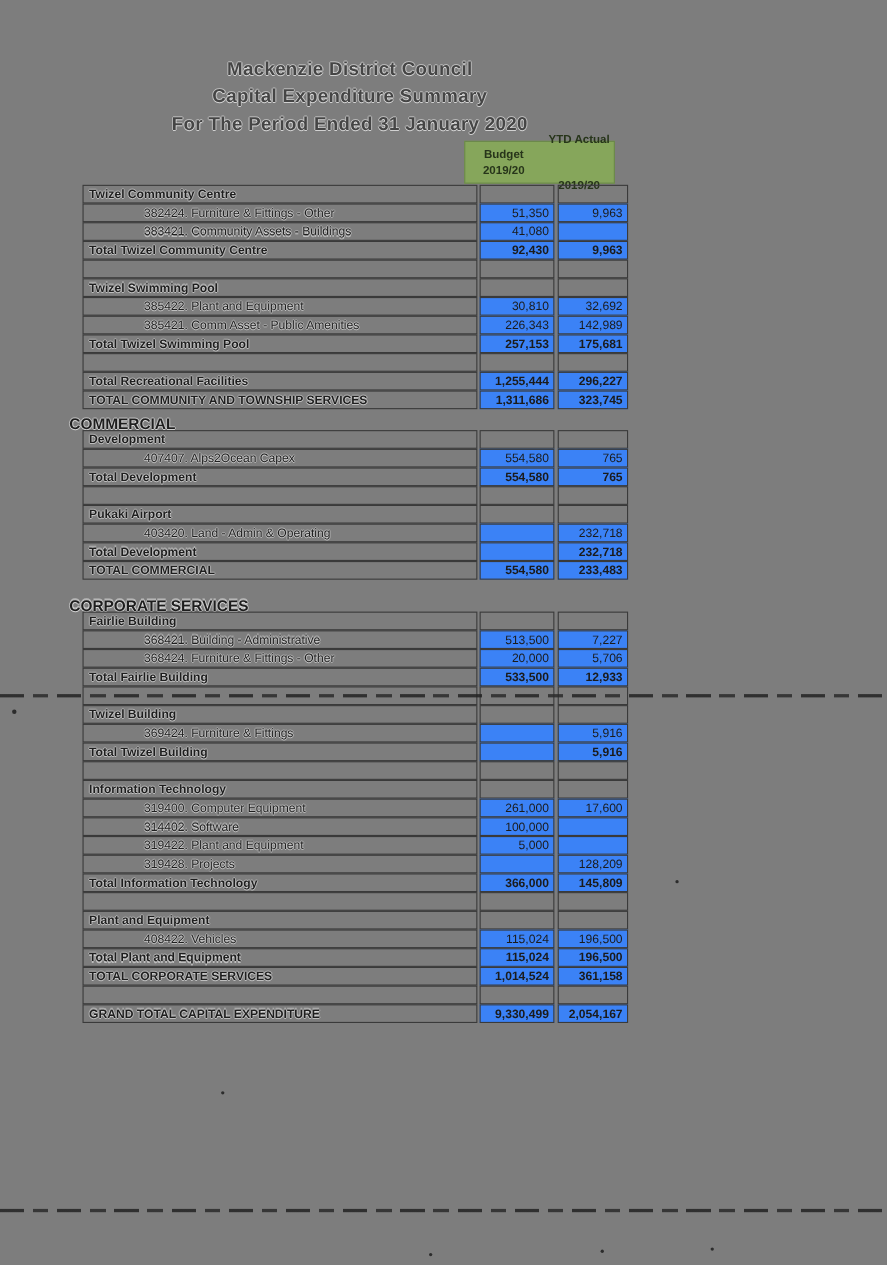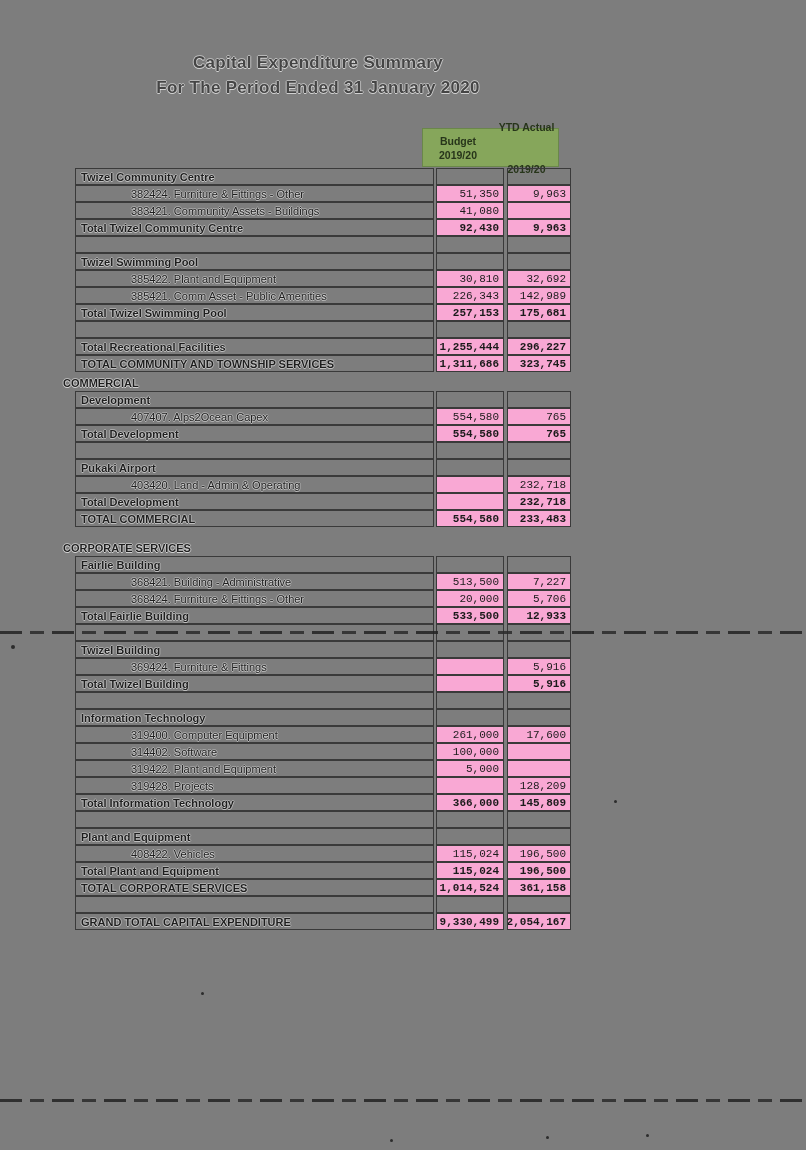--- a/index.html
+++ b/index.html
@@ -33,43 +33,44 @@
   .trow{ display:flex; height:17px; box-sizing:border-box; }
   .cell{
     box-sizing:border-box; border:1px solid #3a3a3a; height:100%;
     font-size:11px; line-height:14px; overflow:hidden; white-space:nowrap;
     display:flex; align-items:center;
   }
   .cell.lab{ width:359px; margin-right:2px; color:#1e1e1e; padding-left:5px; }
   .cell.num{ width:68px; margin-right:3px; justify-content:flex-end; padding-right:4px;
              color:#1b1b1b; font-size:11px;}
   .cell.num.ytd{ width:64px; margin-right:0; }
-  .trow .num.green{ background:#f9a8d4;font-family:Liberation Mono, monospace; }
+  .trow .num.green{ background:#3b82f6; }
   .trow.section .lab{ font-weight:bold; }
   .trow.total .lab, .trow.total_caps .lab, .trow.grand .lab{ font-weight:bold; }
   .trow.total .num, .trow.total_caps .num, .trow.grand .num{ font-weight:bold; }
   .trow.detail .lab{ padding-left:55px; font-weight:normal; }
   .trow .lab{ text-shadow:0 1px 0 rgba(255,255,255,.5), 0 -1px 0 rgba(255,255,255,.35),
               1px 0 0 rgba(255,255,255,.3), -1px 0 0 rgba(255,255,255,.3); }
   .group-label{
-    position:absolute; left:63px; color:#1e1e1e; font-weight:bold; font-size:11px;
+    position:absolute; left:63px; color:#1e1e1e; font-weight:bold; font-size:14px;
   }
   
   .artifact-line{
     position:absolute; left:0; width:806px; height:3px;
     background:repeating-linear-gradient(90deg,#222 0 22px, rgba(0,0,0,0) 22px 30px,
                #2a2a2a 30px 44px, rgba(0,0,0,0) 44px 52px);
     opacity:.85;
   }
   .dot{ position:absolute; background:#2c2c2c; border-radius:50%; }
 </style>
 </head>
 <body>
 
 <div class="title-block halo">
+  <div>Mackenzie District Council</div>
   <div>Capital Expenditure Summary</div>
   <div>For The Period Ended 31 January 2020</div>
 </div>
 
 <div class="col-header">
   <div class="hc b">
     <div>Budget</div>
     <div>2019/20</div>
   </div>
   <div class="hc y">

